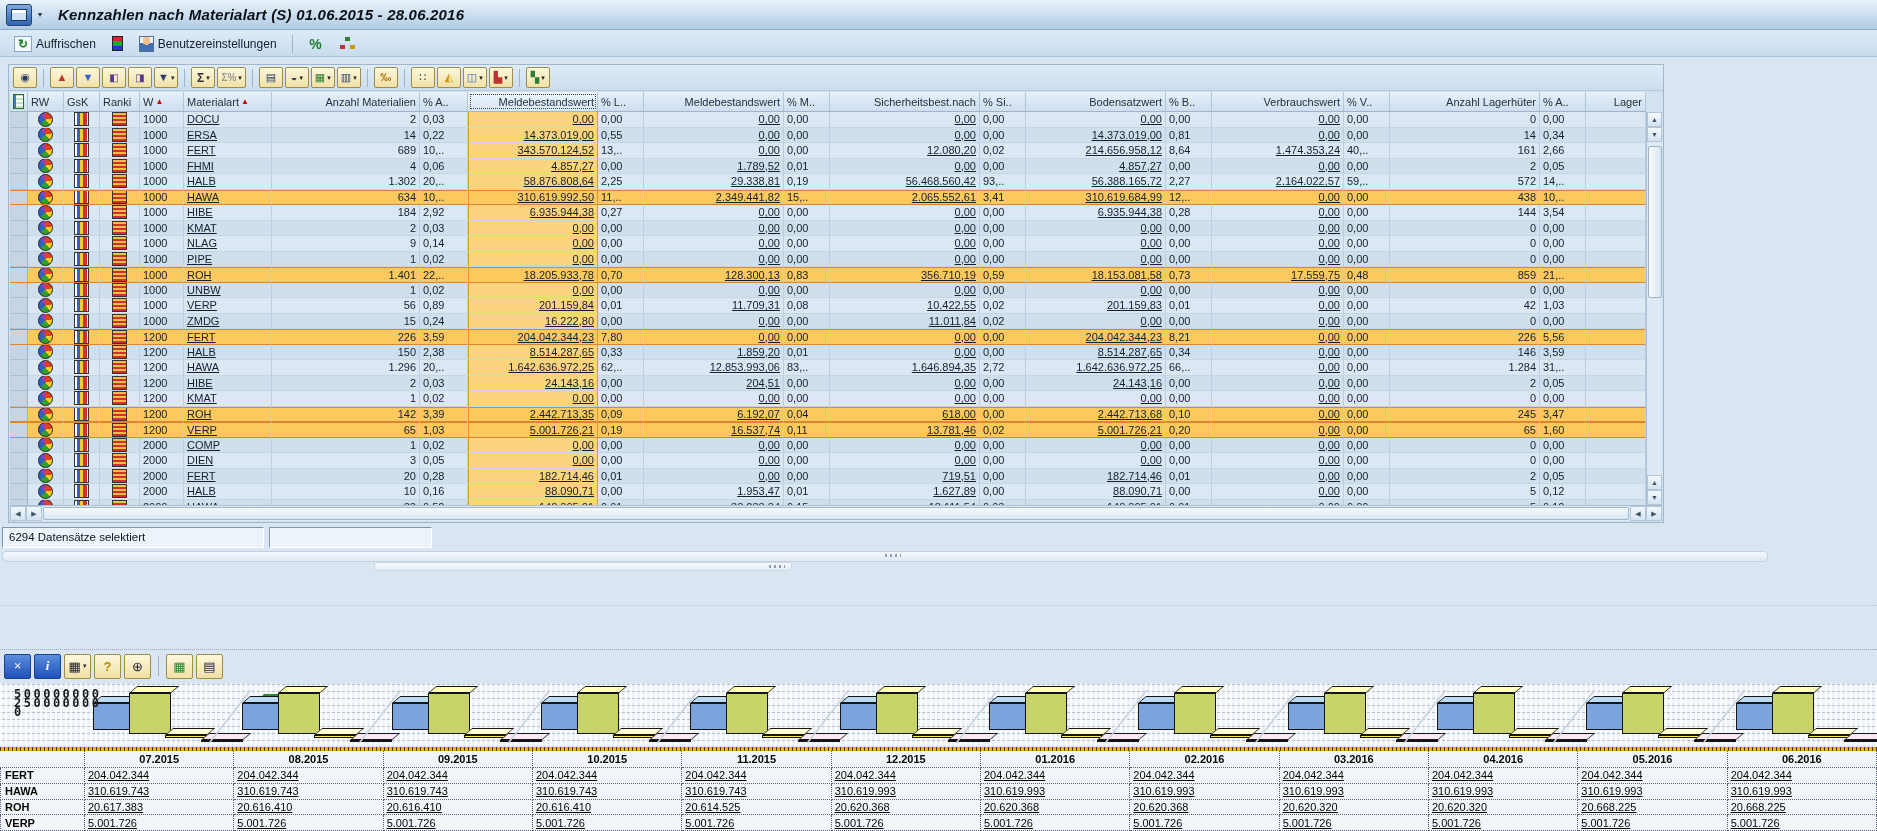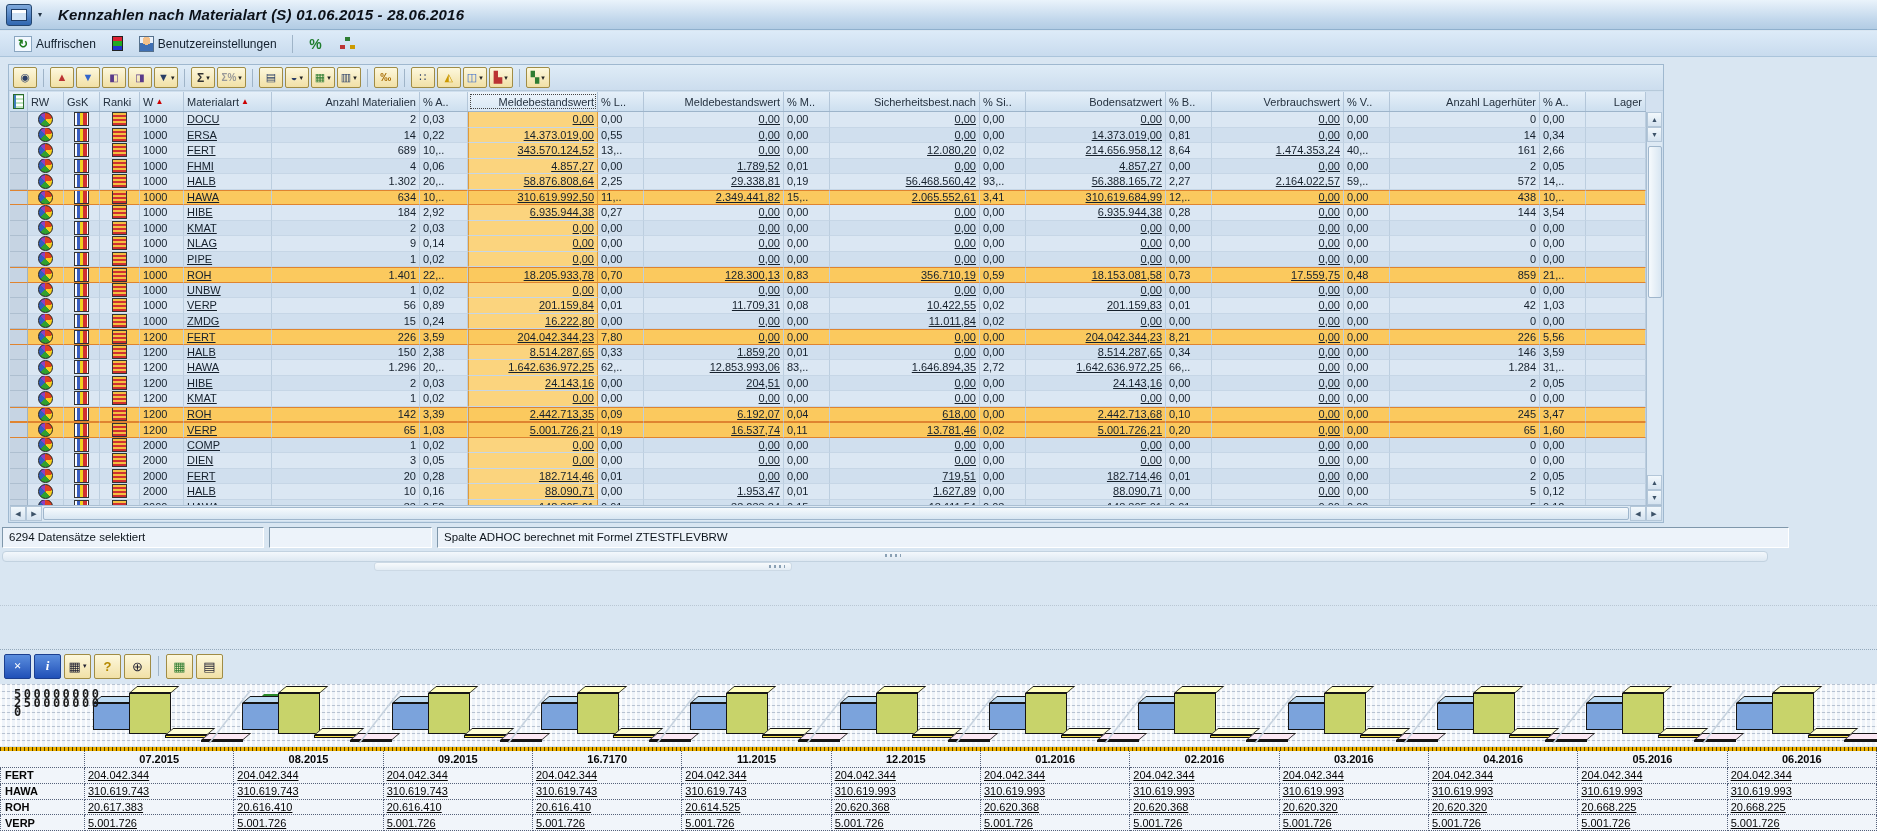--- a/index.html
+++ b/index.html
@@ -1413,21 +1413,20 @@
     <div class="sbtn">▶</div>
     <div class="hthumb"></div>
     <div class="sbtn">◀</div>
     <div class="sbtn">▶</div>
   </div>
 </div>
 
 <div class="statusbar">
   <div class="sfield sf1">6294 Datensätze selektiert</div>
   <div class="sfield sf2"></div>
-  <div class="sfield sf3">Spalte ADHOC berechnet mit Formel ZTESTFLEVBRW</div>
 </div>
 
 <div class="split1">
     <span class="grip"></span>
   </div>
 <div class="split2">
     <span class="grip"></span>
   </div>
 <div class="dotrule"></div>
 
@@ -1681,21 +1680,21 @@
         </div>
       </div>
     </div>
 </div>
 <div class="chartsep"></div>
 <div class="ctable">
     <div class="cth"></div>
     <div class="cth">07.2015</div>
     <div class="cth">08.2015</div>
     <div class="cth">09.2015</div>
-    <div class="cth">16.7170</div>
+    <div class="cth">10.2015</div>
     <div class="cth">11.2015</div>
     <div class="cth">12.2015</div>
     <div class="cth">01.2016</div>
     <div class="cth">02.2016</div>
     <div class="cth">03.2016</div>
     <div class="cth">04.2016</div>
     <div class="cth">05.2016</div>
     <div class="cth">06.2016</div>
     <div class="ctl">FERT</div>
     <div class="ctv">204.042.344</div>

